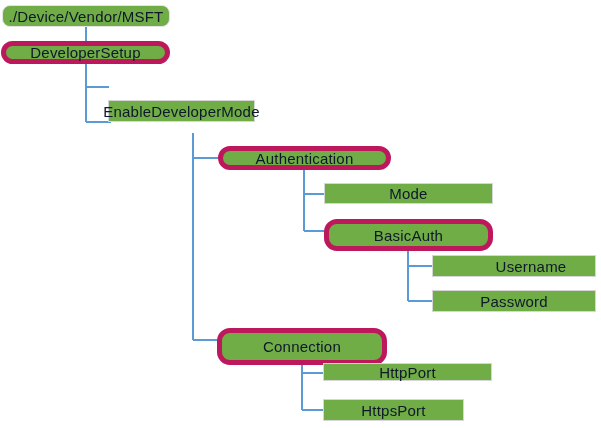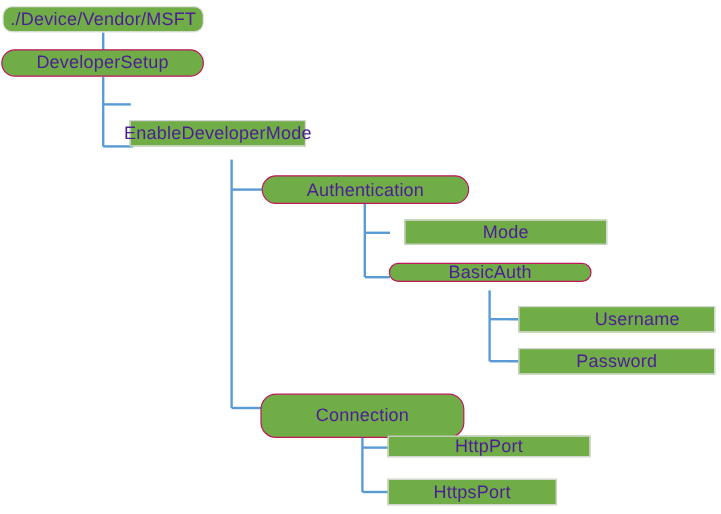--- a/index.html
+++ b/index.html
@@ -23,33 +23,33 @@
     height: 428px;
     pointer-events: none;
   }
   .node {
     position: absolute;
     box-sizing: border-box;
     display: flex;
     align-items: center;
     justify-content: center;
     background: #70AD47;
-    color: #4c1d95;
+    color: #0f172a;
     font-size: 15px;
     line-height: 1;
     white-space: nowrap;
     letter-spacing: 0.2px;
   }
   .node.root {
     border-radius: 8px;
     border: 1px solid #e4e4e4;
   }
   .node.pill {
     border-radius: 13px;
-    border: 1px solid #be185d;
+    border: 5px solid #be185d;
   }
   .node.leaf {
     border-radius: 0;
     border: 1px solid #d6d6d6;
   }
 </style>
 </head>
 <body>
 
 <div class="canvas">
@@ -83,23 +83,23 @@
 
   <div class="node root" style="left:2px;   top:5px;   width:168px; height:22px;">./Device/Vendor/MSFT</div>
 
   <div class="node pill" style="left:1px;   top:41px;  width:169px; height:23px;">DeveloperSetup</div>
 
   <div class="node leaf" style="left:108px; top:76px;  width:147px; height:22px;margin-top:24px;">EnableDeveloperMode</div>
 
 
   <div class="node pill" style="left:218px; top:146px; width:173px; height:24px;">Authentication</div>
 
-  <div class="node leaf" style="left:337px; top:183px; width:169px; height:21px;">Mode</div>
+  <div class="node leaf" style="left:324px; top:183px; width:169px; height:21px;">Mode</div>
 
-  <div class="node pill" style="left:324px; top:219px; width:169px; height:16px;">BasicAuth</div>
+  <div class="node pill" style="left:324px; top:219px; width:169px; height:32px;">BasicAuth</div>
 
   <div class="node leaf" style="left:432px; top:255px; width:164px; height:22px;padding-left:34px;">Username</div>
 
   <div class="node leaf" style="left:432px; top:290px; width:164px; height:22px;">Password</div>
 
   <div class="node pill" style="left:217px; top:328px; width:170px; height:37px;">Connection</div>
 
   <div class="node leaf" style="left:323px; top:363px; width:169px; height:18px;">HttpPort</div>
 
   <div class="node leaf" style="left:323px; top:399px; width:141px; height:22px;">HttpsPort</div>

